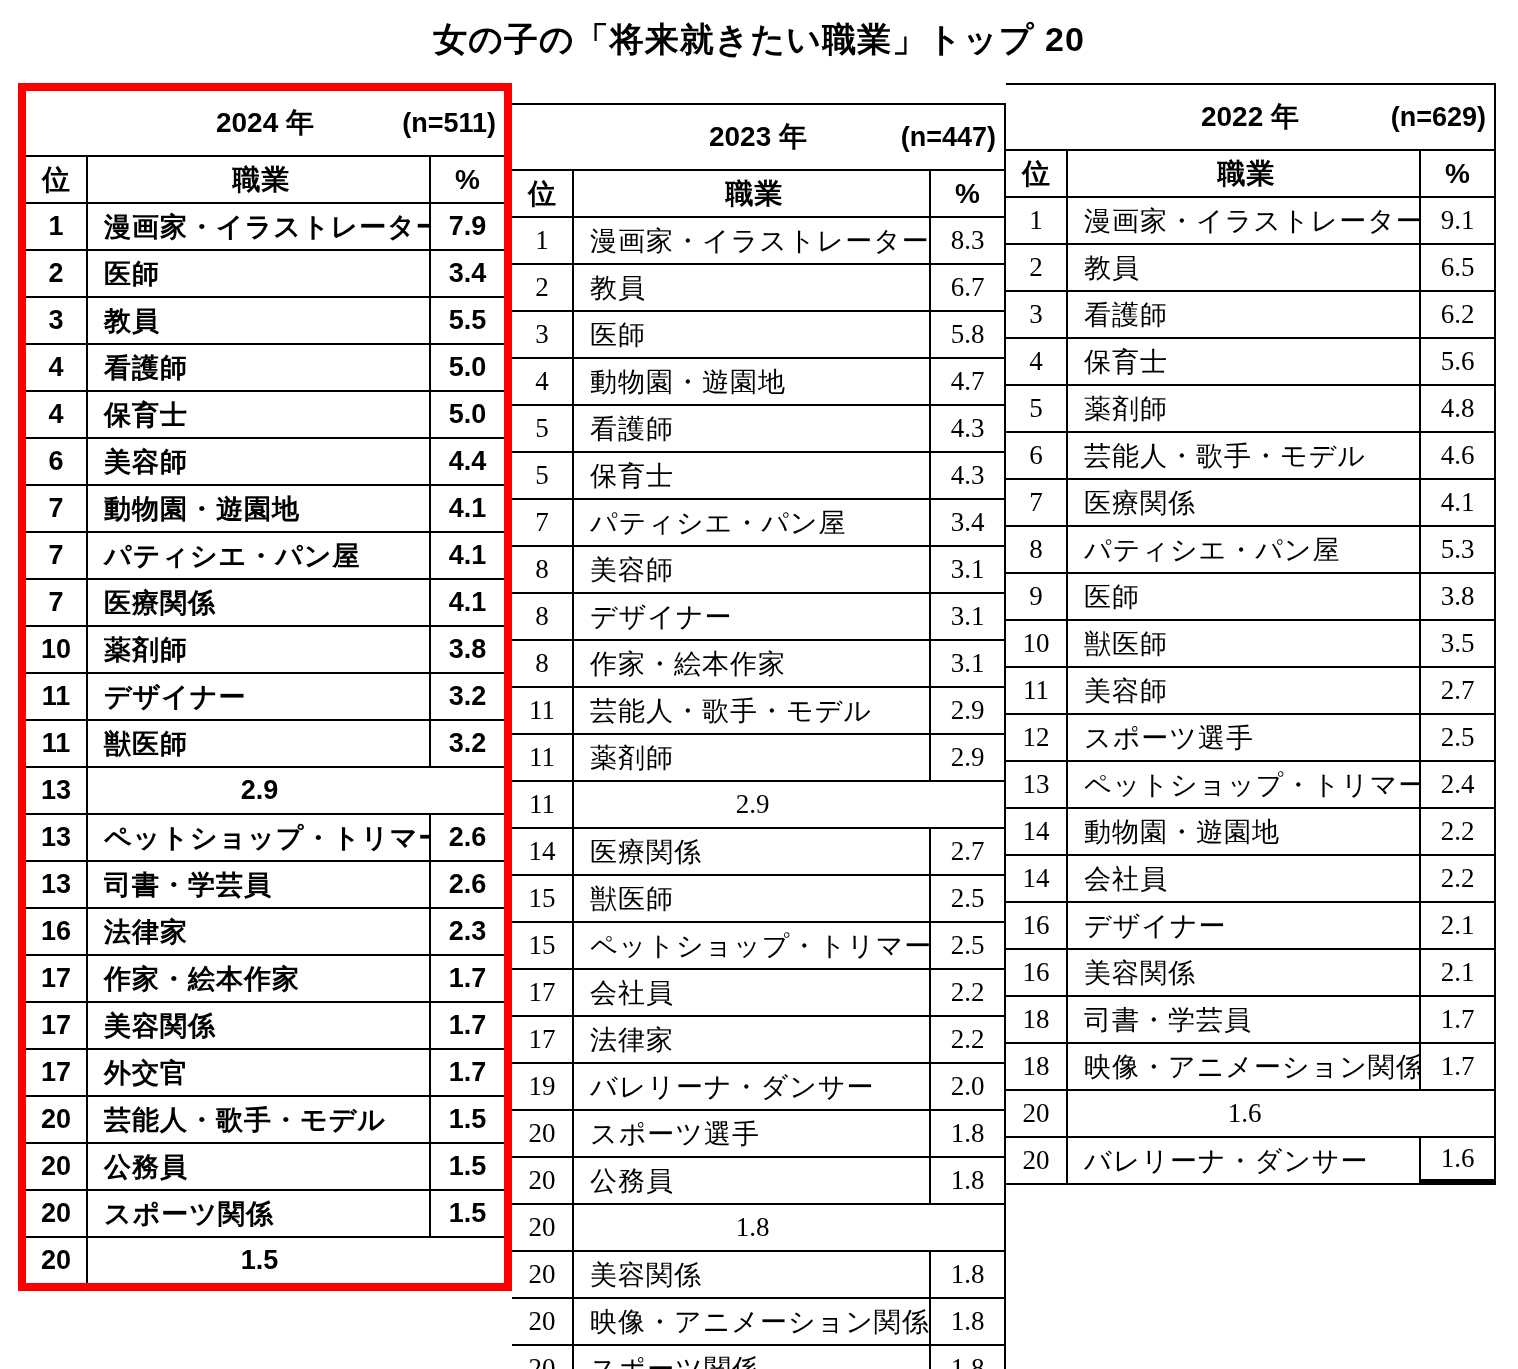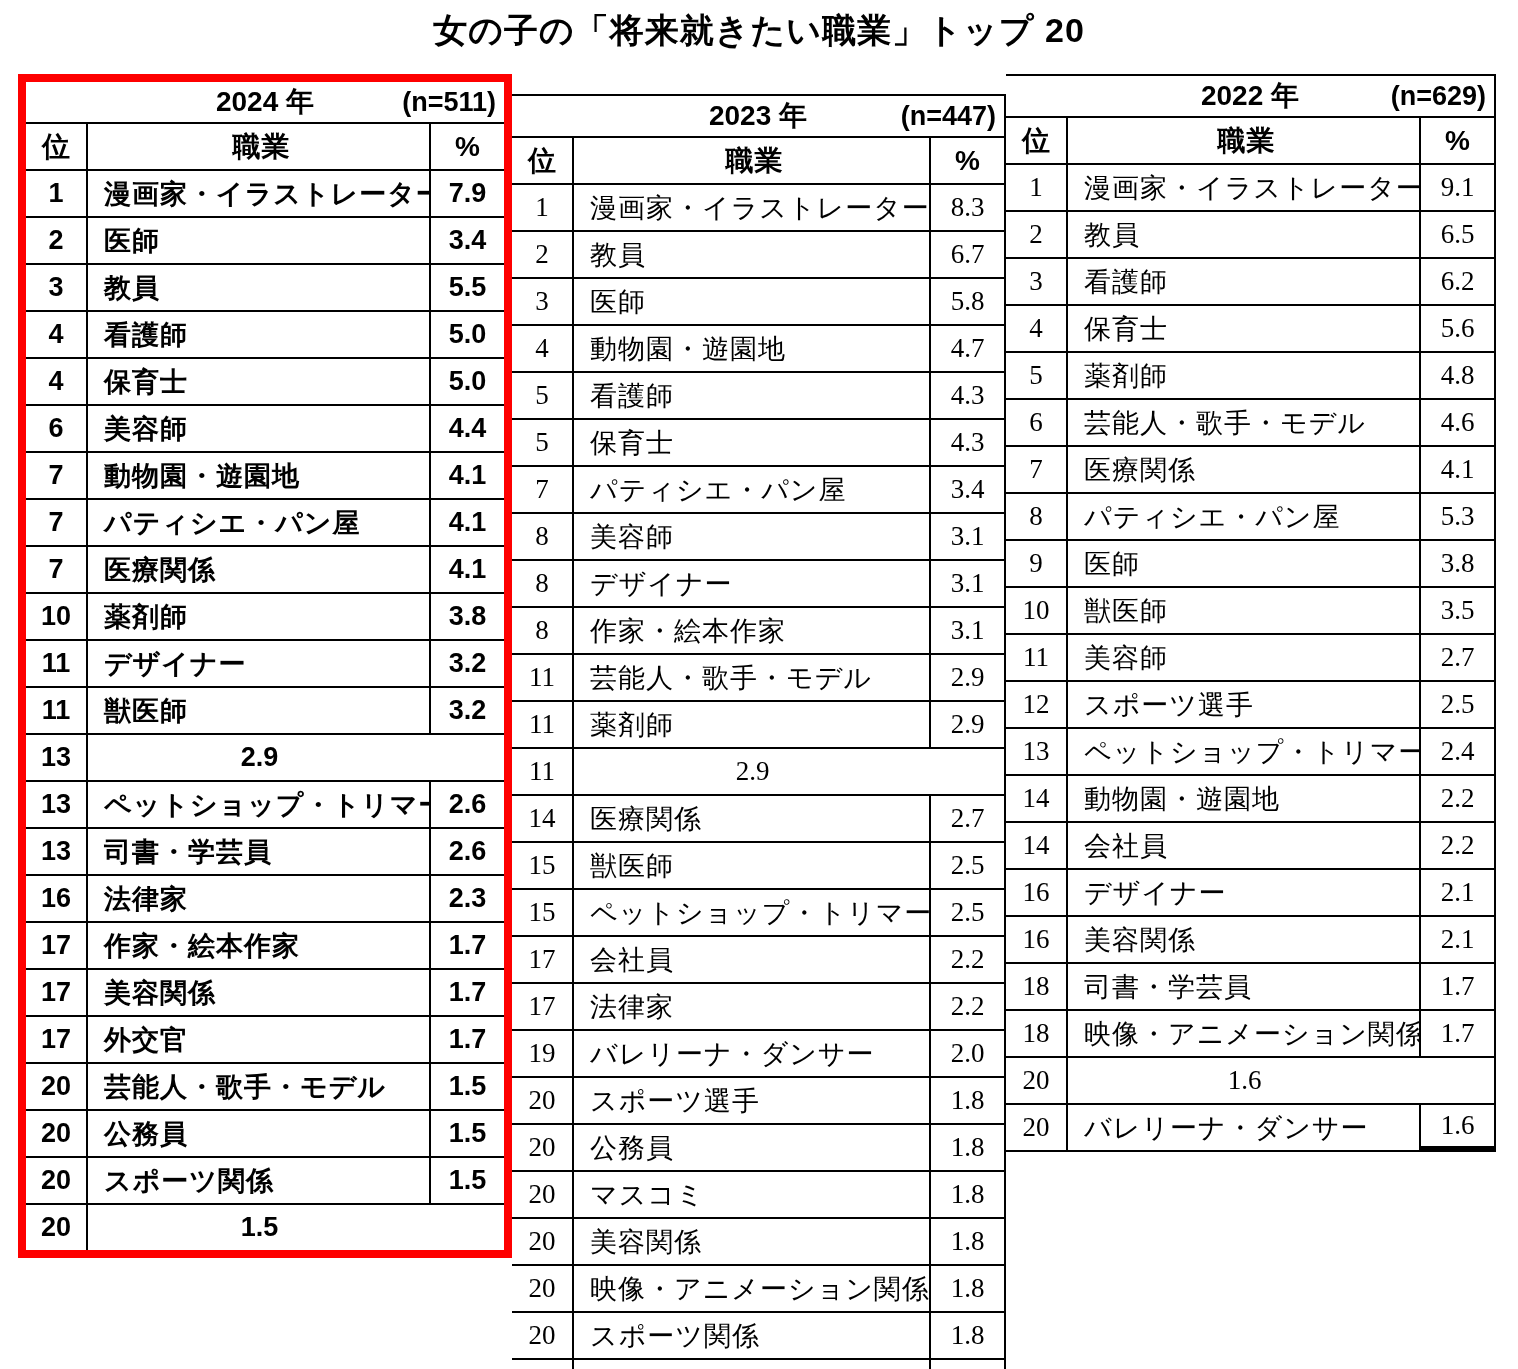--- a/index.html
+++ b/index.html
@@ -2,40 +2,40 @@
 <html lang="ja"><head>
 <meta charset="utf-8">
 <style>
   html,body{margin:0;padding:0;background:#ffffff;}
   body{
     width:1518px;height:1369px;overflow:hidden;position:relative;
     font-family:"Liberation Sans",sans-serif;color:#000;
     -webkit-font-smoothing:antialiased;
   }
   .page-title{
-    margin:0;padding-top:8px;height:48px;
+    margin:0;padding-top:17px;height:48px;
     text-align:center;font-size:34px;font-weight:bold;letter-spacing:1px;
     font-family:"Liberation Sans",sans-serif;
   }
   .tables{
     display:flex;align-items:flex-start;
     margin:18px 0 0 18px;
   }
   .ytable{
     box-sizing:border-box;background:#fff;
     border:2px solid #000;
     font-size:27px;
   }
   .ytable.hl{border:8px solid #fe0000;}
   .ytable.t0{width:494px;}
   .ytable.t1{width:494px;border-left:none;margin-top:20px;}
   .ytable.t2{width:490px;border-left:none;}
 
   .yhead{
-    box-sizing:border-box;height:40px;position:relative;
+    box-sizing:border-box;height:64px;position:relative;
     display:flex;align-items:center;justify-content:center;
     font-weight:bold;font-size:28px;
     font-family:"Liberation Sans",sans-serif;
   }
   .yhead .nlabel{
     position:absolute;right:8px;top:0;height:100%;
     display:flex;align-items:center;font-size:27px;
   }
   .row{
     box-sizing:border-box;height:47px;
@@ -305,21 +305,20 @@
           <div class="cell job">スポーツ選手</div>
           <div class="cell pct">1.8</div>
         </div>
         <div class="row drow">
           <div class="cell rank">20</div>
           <div class="cell job">公務員</div>
           <div class="cell pct">1.8</div>
         </div>
         <div class="row drow">
           <div class="cell rank">20</div>
-          <div class="cell job">マスコミ</div>
           <div class="cell pct">1.8</div>
         </div>
         <div class="row drow">
           <div class="cell rank">20</div>
           <div class="cell job">美容関係</div>
           <div class="cell pct">1.8</div>
         </div>
         <div class="row drow">
           <div class="cell rank">20</div>
           <div class="cell job">映像・アニメーション関係</div>

